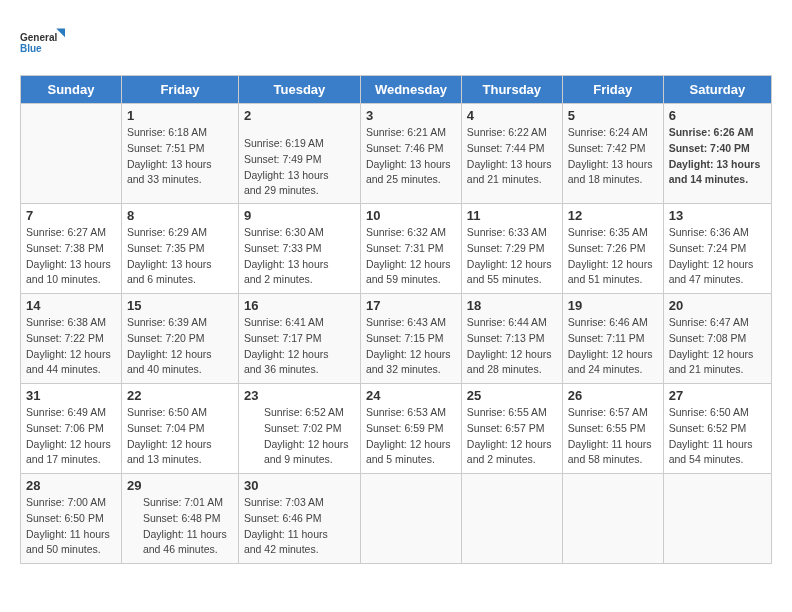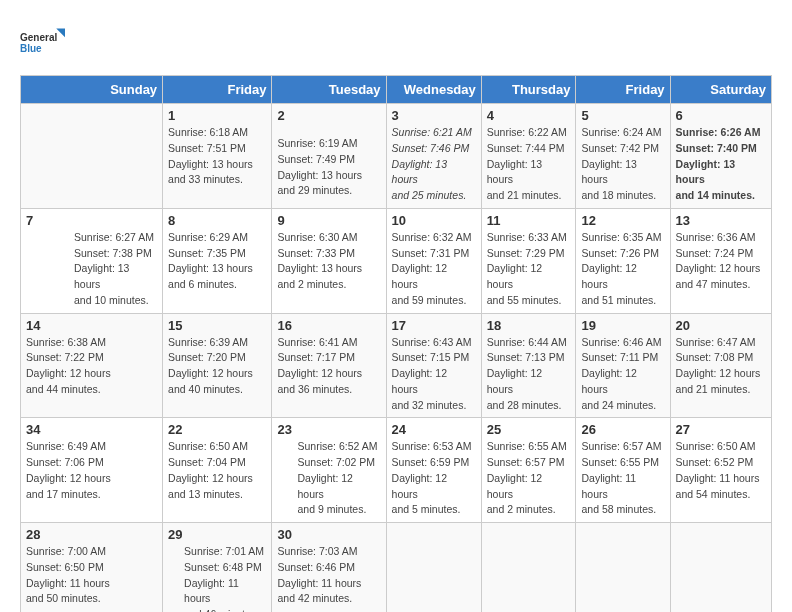--- a/index.html
+++ b/index.html
@@ -34,21 +34,21 @@
       color: #555;
     }
     table {
       width: 100%;
       border-collapse: collapse;
       font-size: 11px;
     }
     thead tr th {
       background-color: #3a7dc9;
       color: #fff;
-      text-align: right;
+      text-align: center;
       padding: 6px 5px;
       font-size: 13px;
       font-weight: bold;
       border: 1px solid #ccc;
     }
     tbody tr td {
       border: 1px solid #ccc;
       vertical-align: top;
       padding: 4px 5px;
       min-height: 80px;
@@ -113,21 +113,21 @@
         </td>
         <td>
           <div class="day-number">2</div>
           <div class="day-info" style="white-space: pre-line; margin-top: 13px;">Sunrise: 6:19 AM
 Sunset: 7:49 PM
 Daylight: 13 hours
 and 29 minutes.</div>
         </td>
         <td>
           <div class="day-number">3</div>
-          <div class="day-info" style="white-space: pre-line; font-style: italic;">Sunrise: 6:21 AM
+          <div class="day-info" style="white-space: pre-line;">Sunrise: 6:21 AM
 Sunset: 7:46 PM
 Daylight: 13 hours
 and 25 minutes.</div>
         </td>
         <td>
           <div class="day-number">4</div>
           <div class="day-info" style="white-space: pre-line;">Sunrise: 6:22 AM
 Sunset: 7:44 PM
 Daylight: 13 hours
 and 21 minutes.</div>
@@ -143,21 +143,21 @@
           <div class="day-number">6</div>
           <div class="day-info" style="white-space: pre-line; font-weight: bold;">Sunrise: 6:26 AM
 Sunset: 7:40 PM
 Daylight: 13 hours
 and 14 minutes.</div>
         </td>
       </tr>
       <tr>
         <td>
           <div class="day-number">7</div>
-          <div class="day-info" style="white-space: pre-line; margin-left: 48px;">Sunrise: 6:27 AM
+          <div class="day-info" style="white-space: pre-line;">Sunrise: 6:27 AM
 Sunset: 7:38 PM
 Daylight: 13 hours
 and 10 minutes.</div>
         </td>
         <td>
           <div class="day-number">8</div>
           <div class="day-info" style="white-space: pre-line;">Sunrise: 6:29 AM
 Sunset: 7:35 PM
 Daylight: 13 hours
 and 6 minutes.</div>
@@ -244,21 +244,21 @@
         <td>
           <div class="day-number">20</div>
           <div class="day-info" style="white-space: pre-line;">Sunrise: 6:47 AM
 Sunset: 7:08 PM
 Daylight: 12 hours
 and 21 minutes.</div>
         </td>
       </tr>
       <tr>
         <td>
-          <div class="day-number">34</div>
+          <div class="day-number">31</div>
           <div class="day-info" style="white-space: pre-line;">Sunrise: 6:49 AM
 Sunset: 7:06 PM
 Daylight: 12 hours
 and 17 minutes.</div>
         </td>
         <td>
           <div class="day-number">22</div>
           <div class="day-info" style="white-space: pre-line;">Sunrise: 6:50 AM
 Sunset: 7:04 PM
 Daylight: 12 hours

